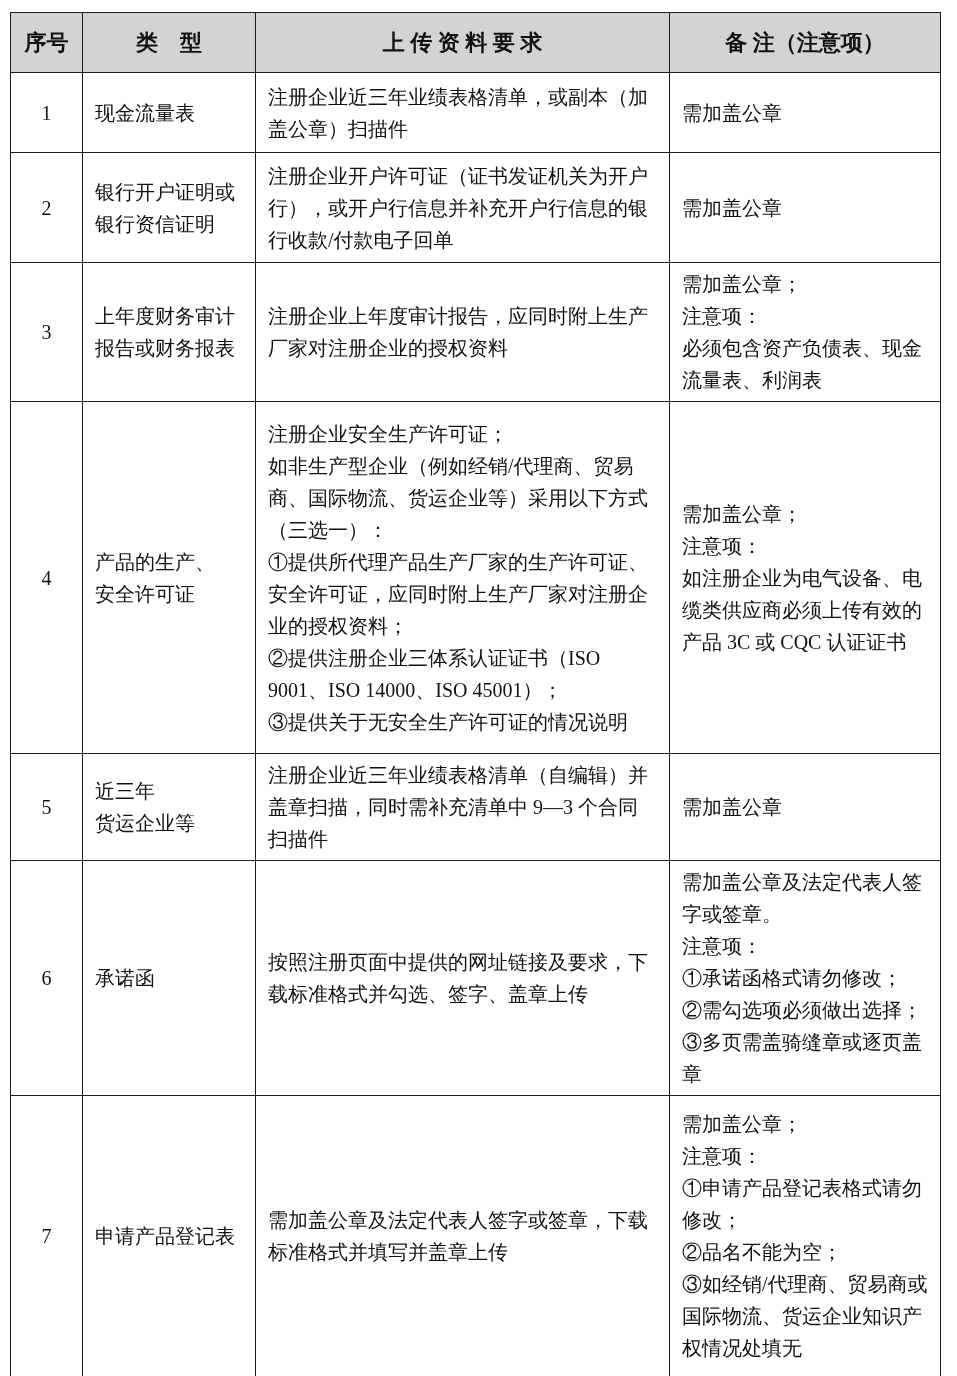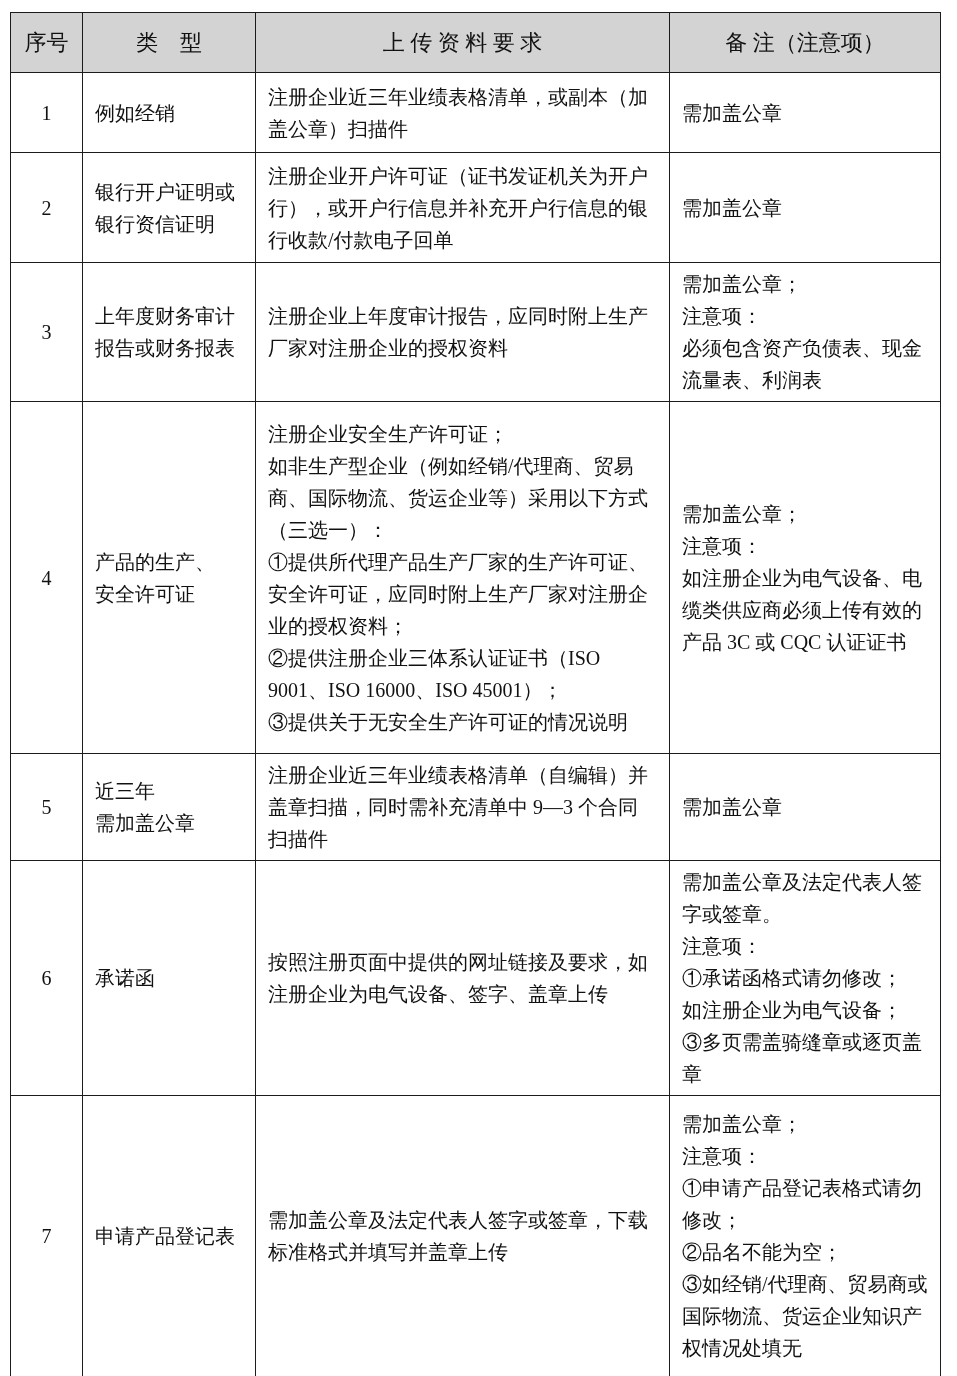--- a/index.html
+++ b/index.html
@@ -24,21 +24,21 @@
     border-collapse: collapse;
     table-layout: fixed;
   }
   .doc-table th, .doc-table td {
     border: 1.5px solid #1c1c1c;
     box-sizing: border-box;
   }
   .doc-table th {
     background: #d3d3d3;
     font-size: 22px;
-    font-weight: normal;
+    font-weight: bold;
     text-align: center;
     vertical-align: middle;
     padding: 5px 2px;
     white-space: pre-line;
   }
   .doc-table td {
     font-size: 20px;
     line-height: 32px;
     padding: 5px 12px;
     vertical-align: middle;
@@ -79,21 +79,21 @@
       <tr>
         <th>序号</th>
         <th>类　型</th>
         <th>上 传 资 料 要 求</th>
         <th>备 注（注意项）</th>
       </tr>
     </thead>
     <tbody>
       <tr>
         <td class="c-index">1</td>
-        <td>例如经销</td>
+        <td>现金流量表</td>
         <td>注册企业近三年业绩表格清单，或副本（加盖公章）扫描件</td>
         <td>需加盖公章</td>
       </tr>
       <tr>
         <td class="c-index">2</td>
         <td>银行开户证明或
 银行资信证明</td>
         <td>注册企业开户许可证（证书发证机关为开户行），或开户行信息并补充开户行信息的银行收款/付款电子回单</td>
         <td>需加盖公章</td>
       </tr>
@@ -106,41 +106,41 @@
 注意项：
 必须包含资产负债表、现金流量表、利润表</td>
       </tr>
       <tr>
         <td class="c-index">4</td>
         <td>产品的生产、
 安全许可证</td>
         <td>注册企业安全生产许可证；
 如非生产型企业（例如经销/代理商、贸易商、国际物流、货运企业等）采用以下方式（三选一）：
 ①提供所代理产品生产厂家的生产许可证、安全许可证，应同时附上生产厂家对注册企业的授权资料；
-②提供注册企业三体系认证证书（ISO 9001、ISO 16000、ISO 45001）；
+②提供注册企业三体系认证证书（ISO 9001、ISO 14000、ISO 45001）；
 ③提供关于无安全生产许可证的情况说明</td>
         <td>需加盖公章；
 注意项：
 如注册企业为电气设备、电缆类供应商必须上传有效的产品 3C 或 CQC 认证证书</td>
       </tr>
       <tr>
         <td class="c-index">5</td>
         <td>近三年
-需加盖公章</td>
+货运企业等</td>
         <td>注册企业近三年业绩表格清单（自编辑）并盖章扫描，同时需补充清单中 9—3 个合同扫描件</td>
         <td>需加盖公章</td>
       </tr>
       <tr>
         <td class="c-index">6</td>
         <td>承诺函</td>
-        <td>按照注册页面中提供的网址链接及要求，如注册企业为电气设备、签字、盖章上传</td>
+        <td>按照注册页面中提供的网址链接及要求，下载标准格式并勾选、签字、盖章上传</td>
         <td>需加盖公章及法定代表人签字或签章。
 注意项：
 ①承诺函格式请勿修改；
-如注册企业为电气设备；
+②需勾选项必须做出选择；
 ③多页需盖骑缝章或逐页盖章</td>
       </tr>
       <tr>
         <td class="c-index">7</td>
         <td>申请产品登记表</td>
         <td>需加盖公章及法定代表人签字或签章，下载标准格式并填写并盖章上传</td>
         <td>需加盖公章；
 注意项：
 ①申请产品登记表格式请勿修改；
 ②品名不能为空；

